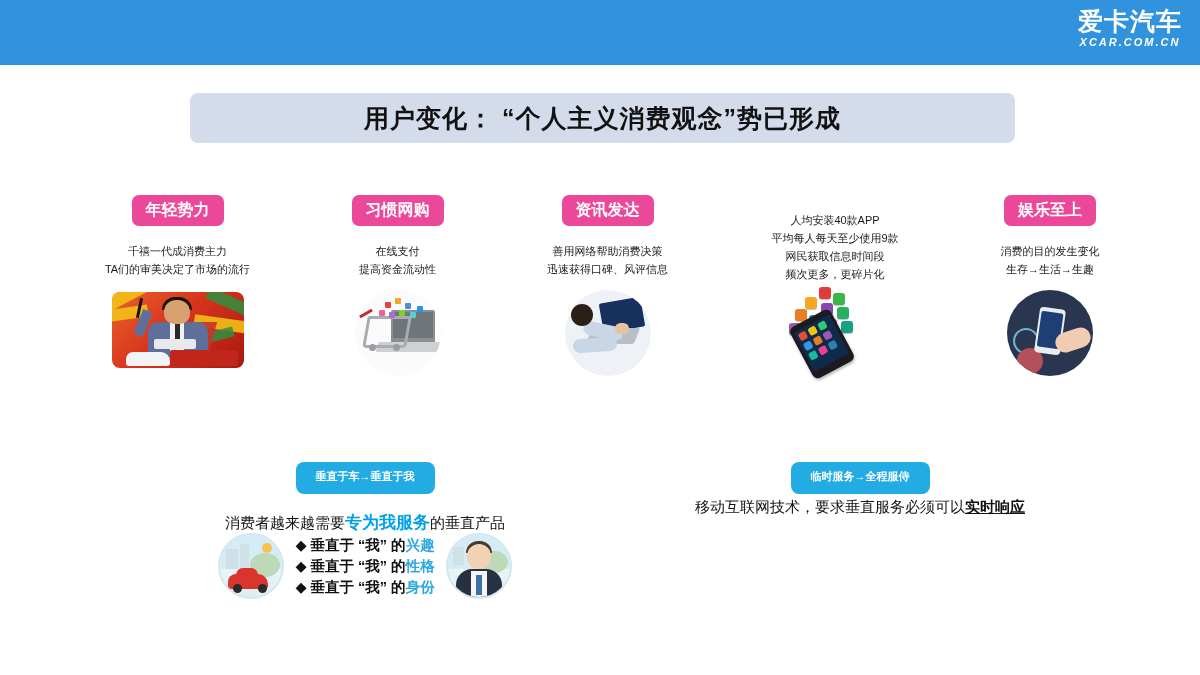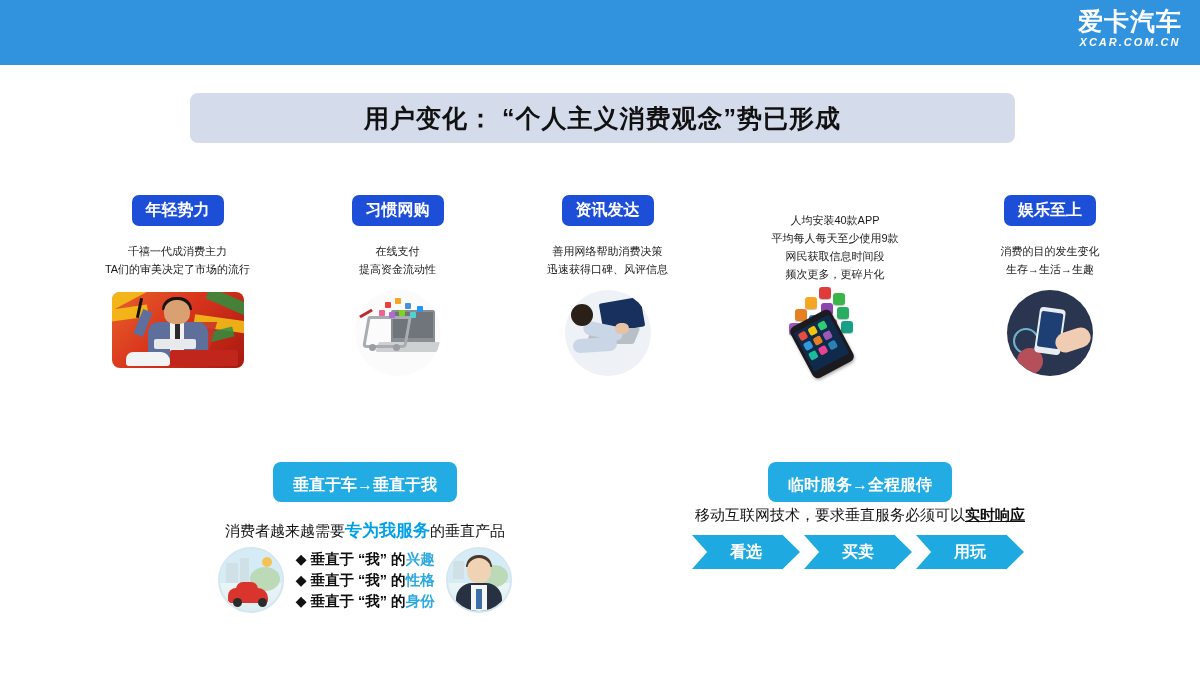--- a/index.html
+++ b/index.html
@@ -37,21 +37,21 @@
   }
   .subtitle-text{
     position:absolute;left:0;top:0;width:825px;height:50px;
     line-height:50px;text-align:center;
     font-size:25px;font-weight:bold;color:#111111;letter-spacing:1px;
   }
   
   .col{position:absolute;top:195px;text-align:center;}
   .badge{
     display:inline-block;
-    background:#1d4ed8;border-radius:7px;
+    background:#ec4899;border-radius:7px;
     color:#ffffff;font-weight:bold;font-size:16px;
     padding:6px 14px 7px 14px;line-height:18px;white-space:nowrap;
   }
   .col-desc{
     margin-top:16px;font-size:11px;line-height:18px;color:#1a1a1a;
     white-space:pre-line;
   }
   .col-img{
     margin-top:12px;display:flex;justify-content:center;align-items:flex-start;
   }
@@ -113,28 +113,28 @@
   .vr-bg{background:#2a3550;}
   .vr-ph{position:absolute;left:30px;top:18px;width:26px;height:46px;background:#e9edf2;border-radius:4px;transform:rotate(8deg);}
   .vr-sc{position:absolute;left:2px;top:4px;width:22px;height:36px;background:#1d3f74;border-radius:2px;}
   .vr-hand{position:absolute;left:48px;top:40px;width:36px;height:20px;border-radius:10px;background:#f0cdb2;transform:rotate(-18deg);}
   .vr-circ{position:absolute;left:6px;top:38px;width:22px;height:22px;border-radius:50%;border:2px solid #7fd4ef;opacity:.8;}
   .vr-ball{position:absolute;left:10px;bottom:2px;width:26px;height:26px;border-radius:50%;background:#b5505a;}
   
   .bot{position:absolute;text-align:center;}
   .bot-badge{
     display:inline-block;background:#22ace3;border-radius:8px;color:#fff;
-    font-weight:bold;font-size:16px;padding:13px 20px 8px 20px;line-height:19px;white-space:nowrap;
+    font-weight:bold;font-size:11px;padding:5px 20px 8px 20px;line-height:19px;white-space:nowrap;
   }
   .bot-line{font-size:15px;line-height:21px;color:#111;margin-top:18px;}
   .hl-blue{color:#00a0e9;font-weight:bold;font-size:17px;}
   .hl-bold-u{font-weight:bold;text-decoration:underline;}
   
   .bullets-row{
-    margin-top:6px;display:flex;align-items:center;justify-content:center;gap:11px;
+    display:flex;align-items:center;justify-content:center;gap:11px;
   }
   .bullets{
     font-size:14.5px;font-weight:bold;line-height:21px;text-align:left;color:#111;
   }
   .bl-blue{color:#2ba8e0;}
   .icon-circle{
     width:62px;height:62px;border-radius:50%;position:relative;overflow:hidden;
     background:linear-gradient(180deg,#dff0f7 0%,#eaf5f8 55%,#dceef2 100%);
     border:2px solid #d4e7ee;flex:0 0 auto;
   }
@@ -325,18 +325,13 @@
       <div class="av-head"></div>
     </div>
   </div>
 </div>
 
 <div class="bot" style="left:640px;top:462px;width:440px;">
   <div class="bot-badge">临时服务→全程服侍</div>
   <div class="bot-line" style="margin-top:2px;">
     <span>移动互联网技术，要求垂直服务必须可以</span><span class="hl-bold-u">实时响应</span>
   </div>
-  <div class="chev-row">
-    <div class="chev">看选</div>
-    <div class="chev">买卖</div>
-    <div class="chev">用玩</div>
-  </div>
 </div>
 
 </body></html>

